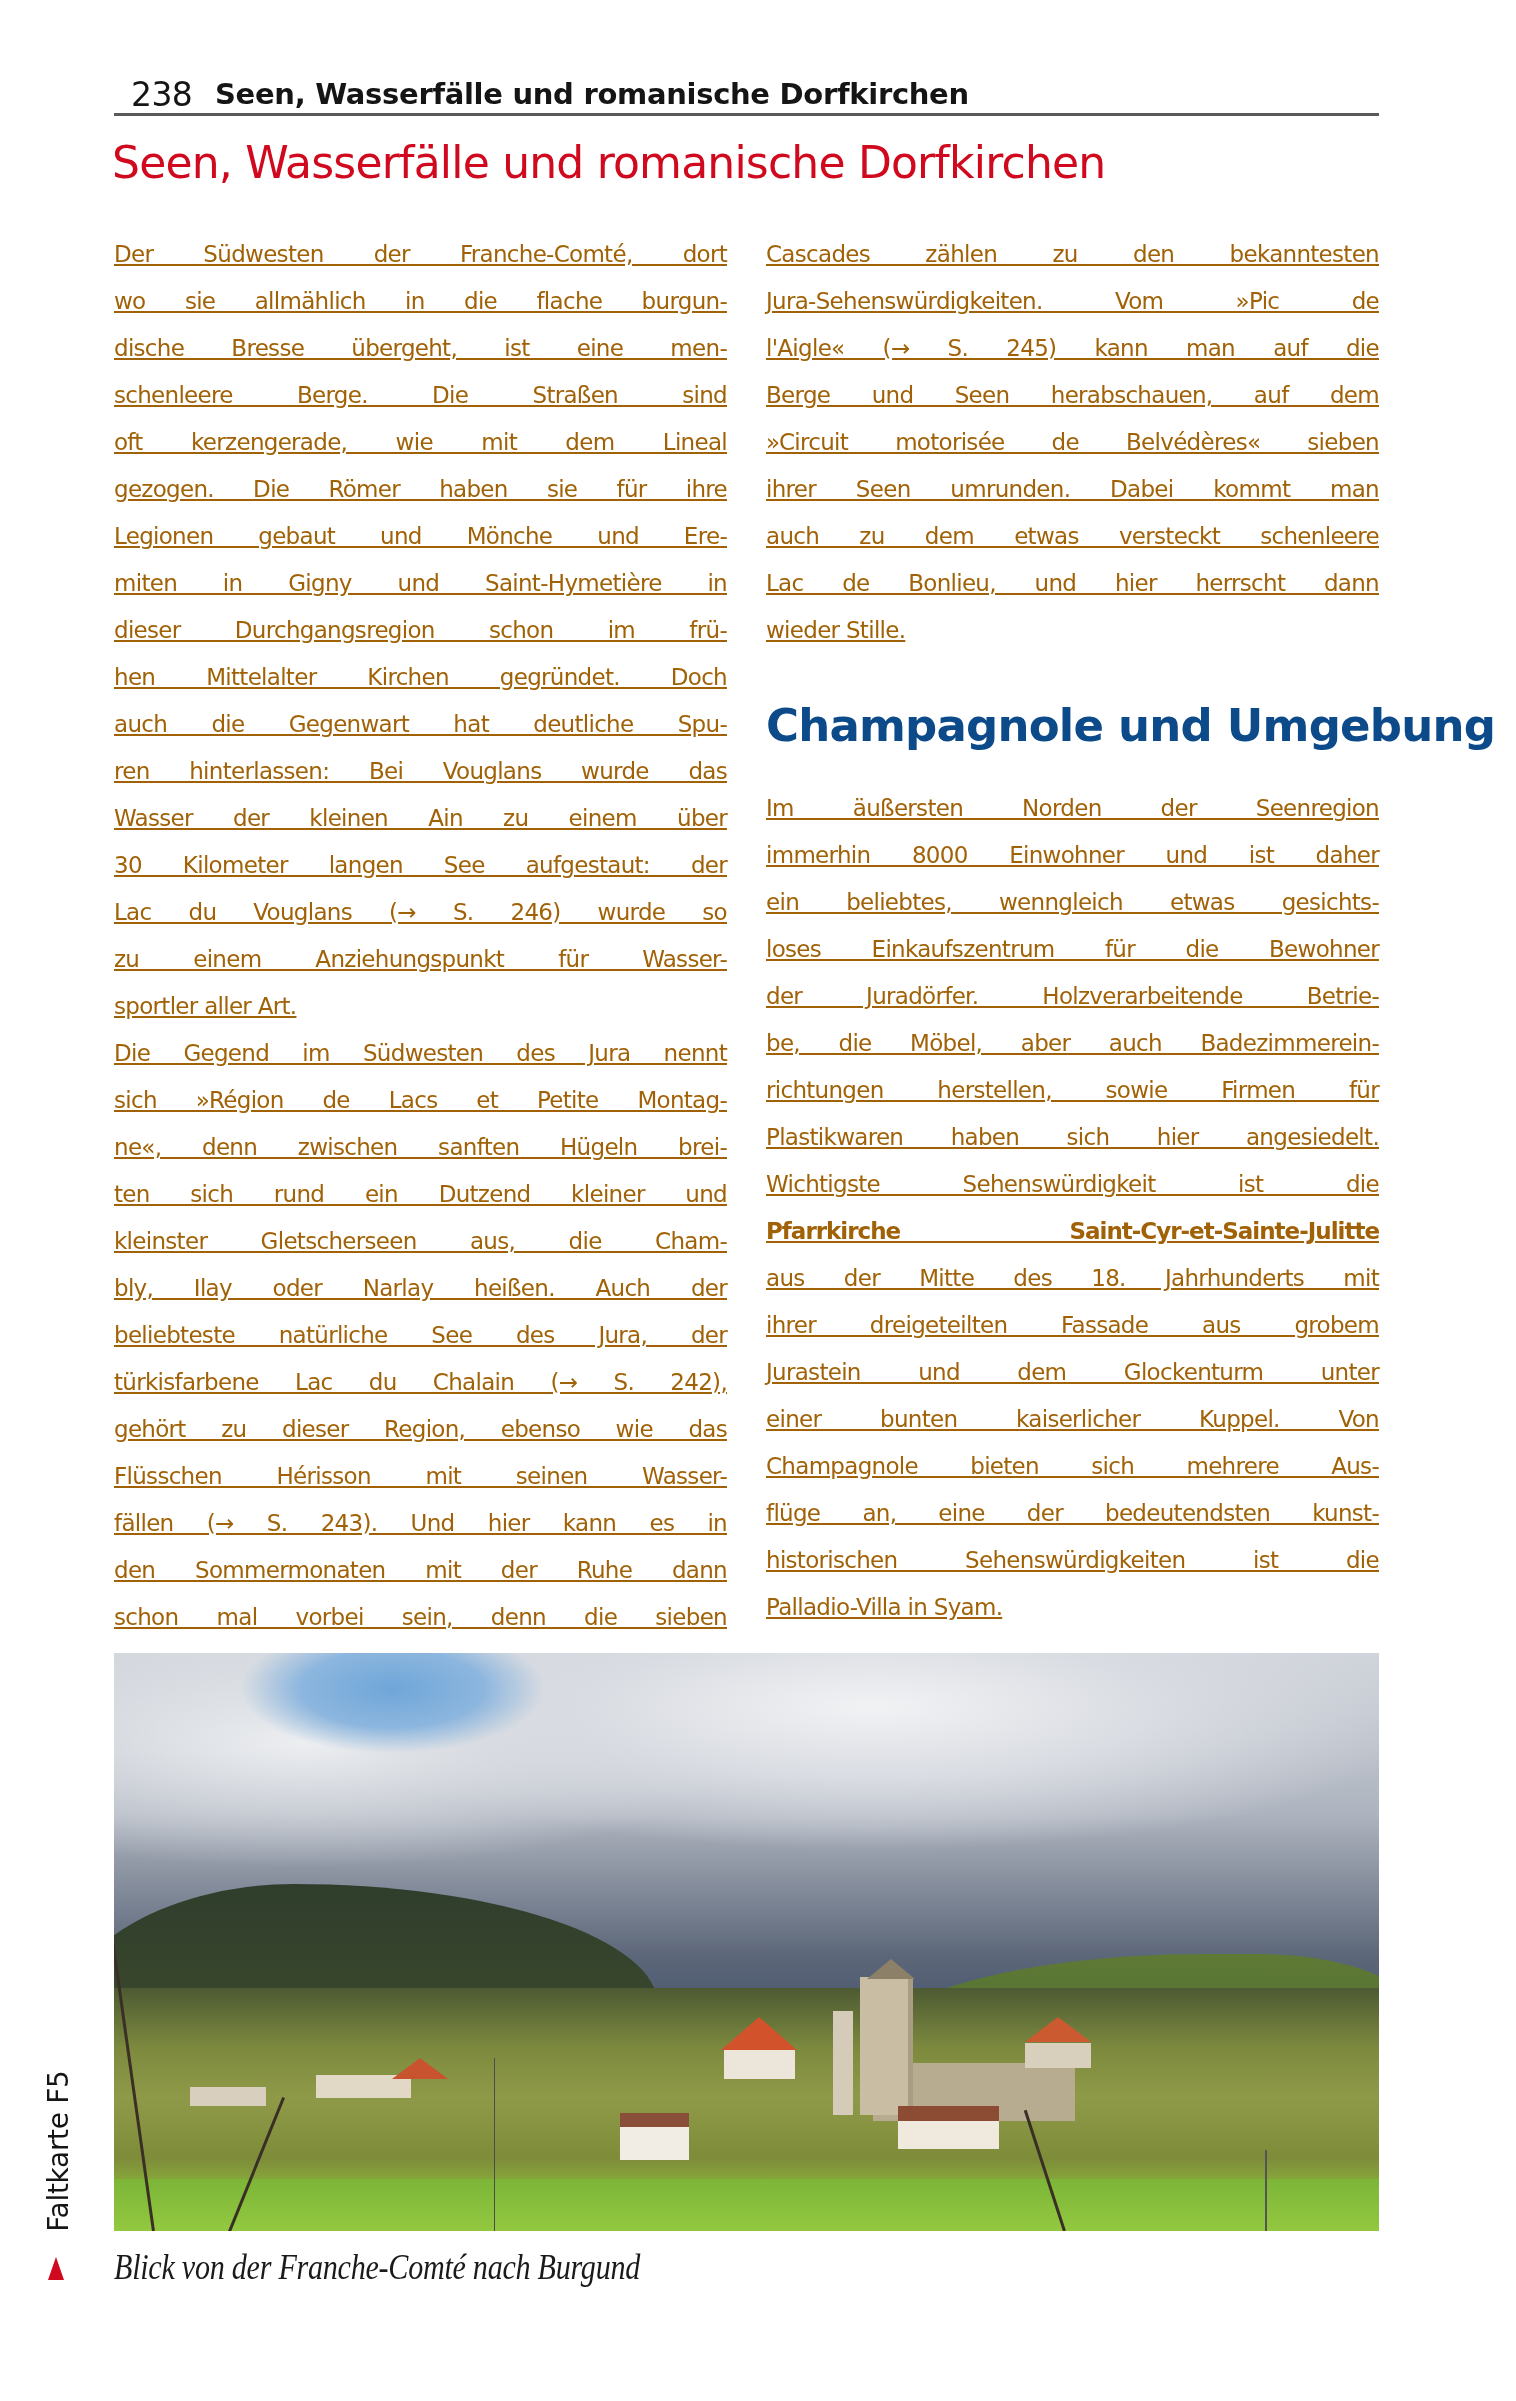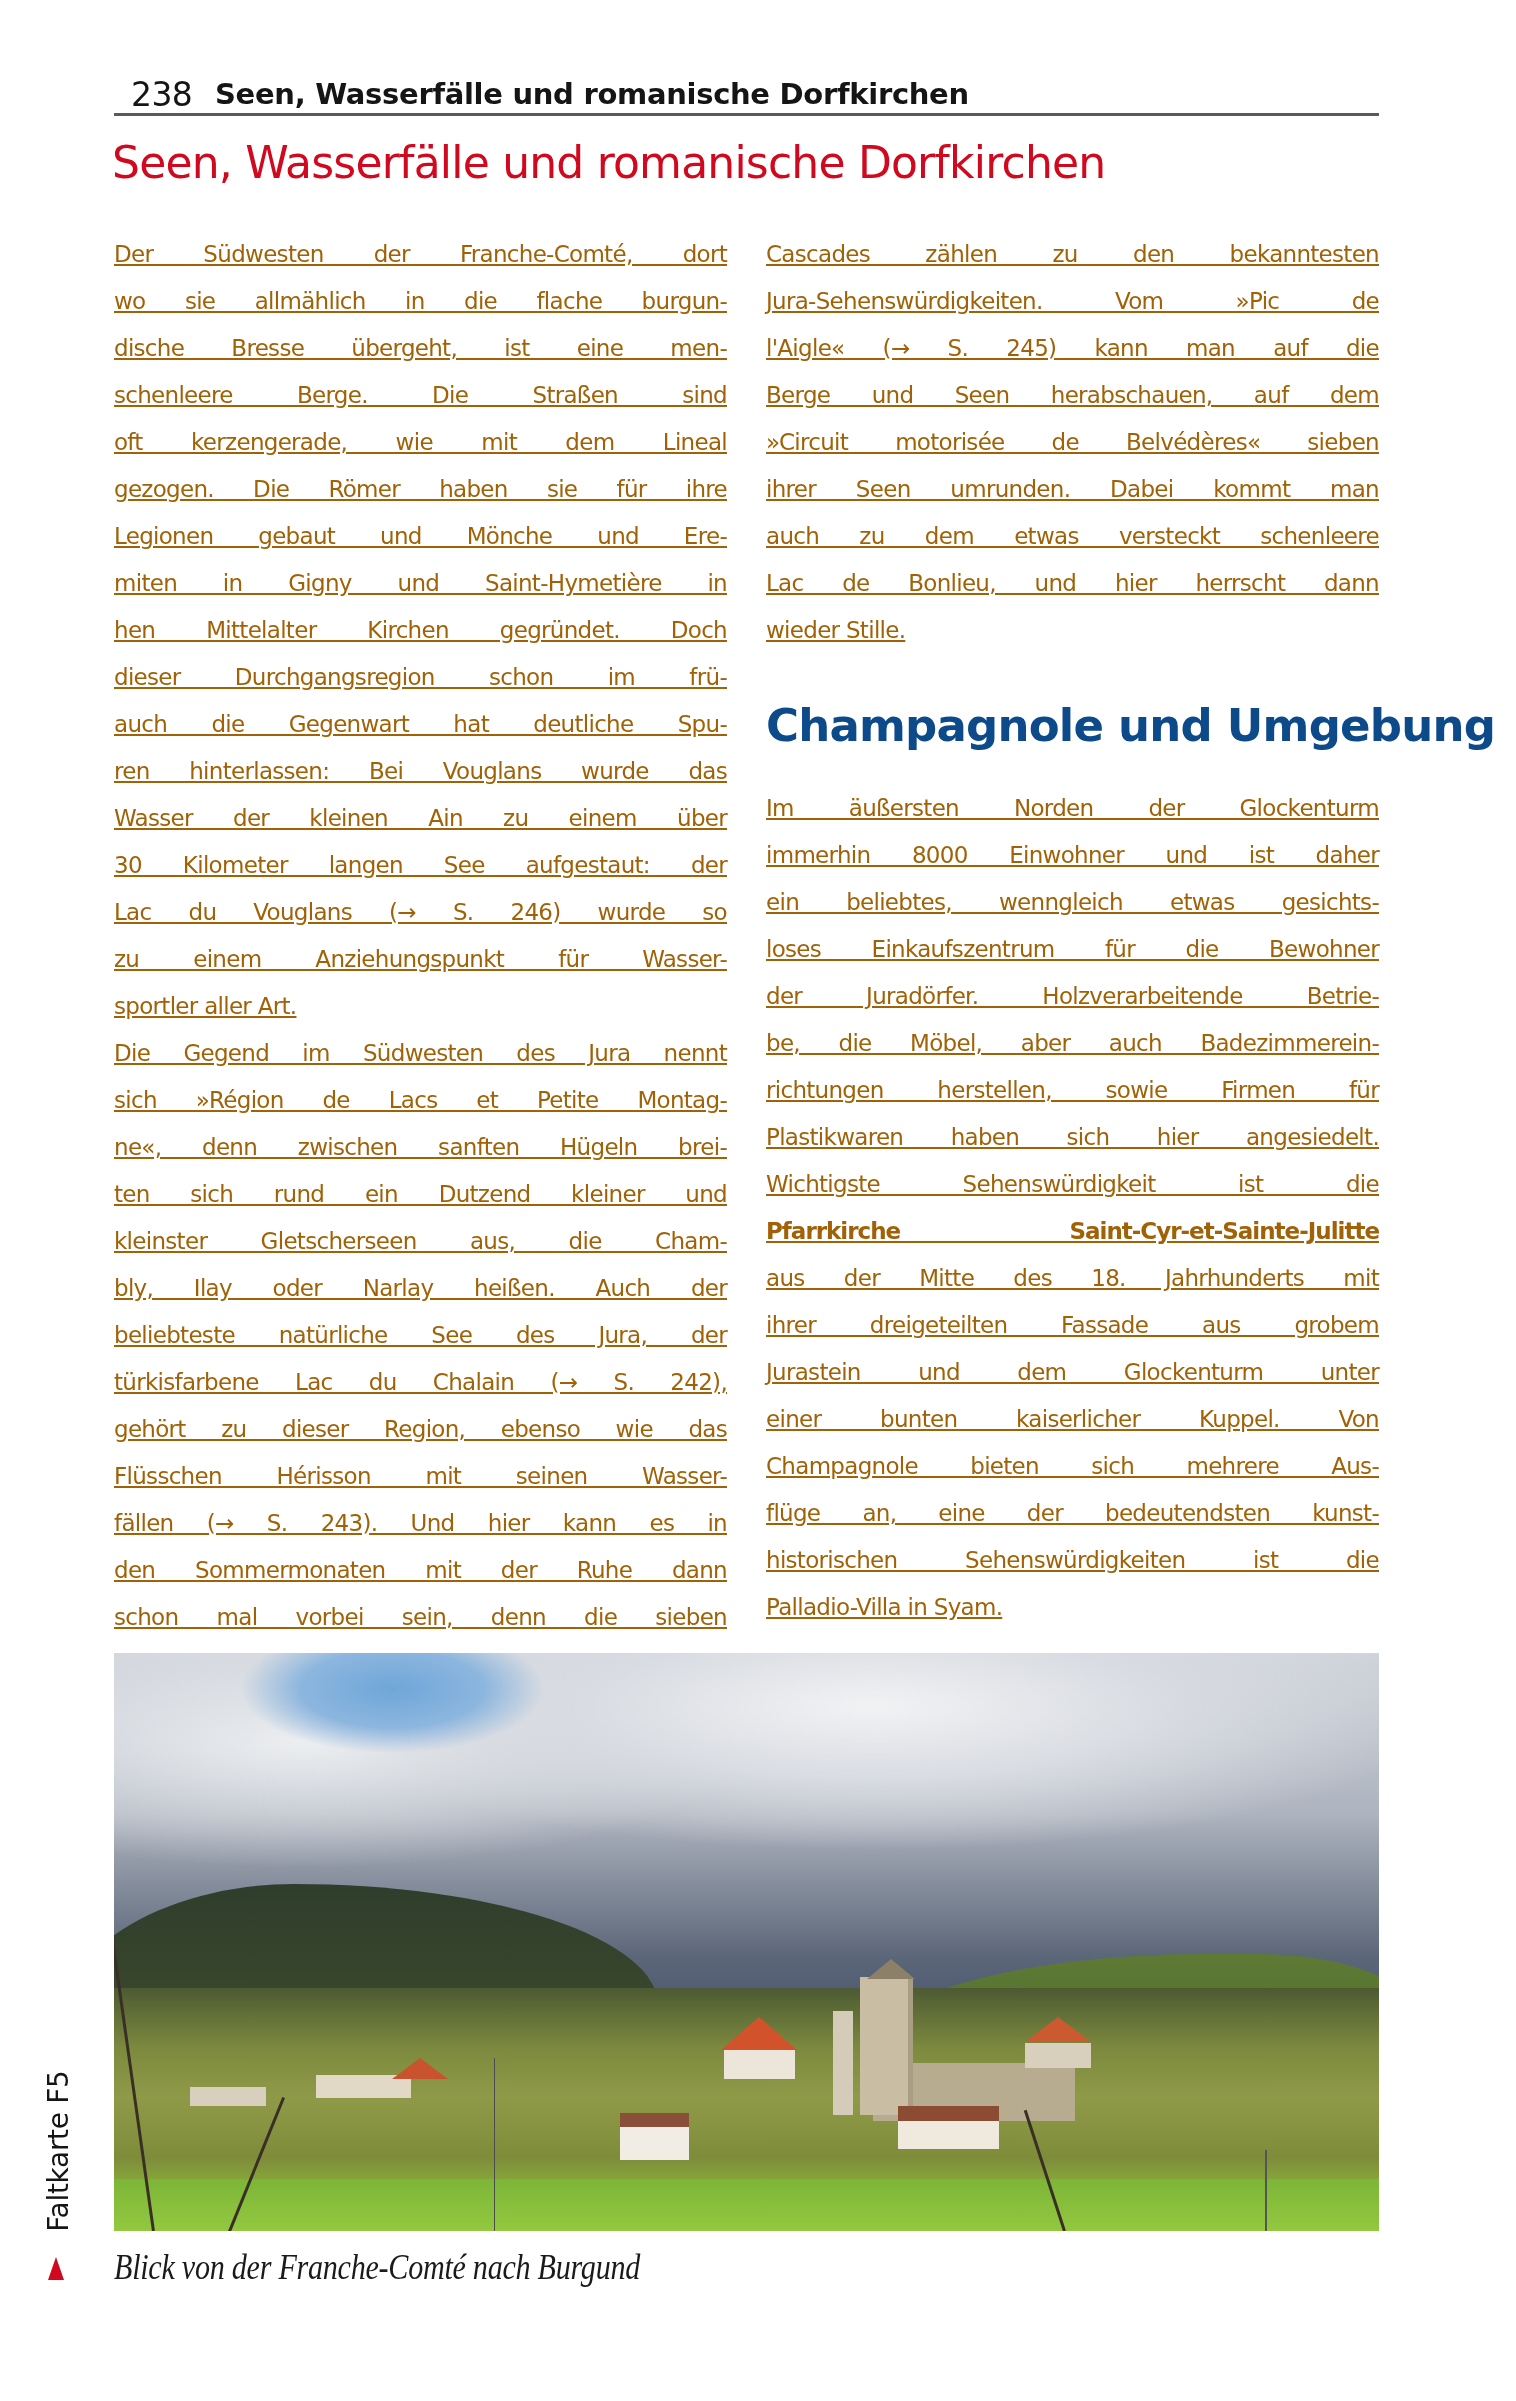--- a/index.html
+++ b/index.html
@@ -96,22 +96,22 @@
 
 <div class="column col-left">
   <span class="line">Der Südwesten der Franche-Comté, dort</span>
   <span class="line">wo sie allmählich in die flache burgun-</span>
   <span class="line">dische Bresse übergeht, ist eine men-</span>
   <span class="line">schenleere Berge. Die Straßen sind</span>
   <span class="line">oft kerzengerade, wie mit dem Lineal</span>
   <span class="line">gezogen. Die Römer haben sie für ihre</span>
   <span class="line">Legionen gebaut und Mönche und Ere-</span>
   <span class="line">miten in Gigny und Saint-Hymetière in</span>
+  <span class="line">dieser Durchgangsregion schon im frü-</span>
   <span class="line">hen Mittelalter Kirchen gegründet. Doch</span>
-  <span class="line">dieser Durchgangsregion schon im frü-</span>
   <span class="line">auch die Gegenwart hat deutliche Spu-</span>
   <span class="line">ren hinterlassen: Bei Vouglans wurde das</span>
   <span class="line">Wasser der kleinen Ain zu einem über</span>
   <span class="line">30 Kilometer langen See aufgestaut: der</span>
   <span class="line">Lac du Vouglans (→ S. 246) wurde so</span>
   <span class="line">zu einem Anziehungspunkt für Wasser-</span>
   <span class="line last">sportler aller Art.</span>
   <span class="line">Die Gegend im Südwesten des Jura nennt</span>
   <span class="line">sich »Région de Lacs et Petite Montag-</span>
   <span class="line">ne«, denn zwischen sanften Hügeln brei-</span>
@@ -133,21 +133,21 @@
   <span class="line">l'Aigle« (→ S. 245) kann man auf die</span>
   <span class="line">Berge und Seen herabschauen, auf dem</span>
   <span class="line">»Circuit motorisée de Belvédères« sieben</span>
   <span class="line">ihrer Seen umrunden. Dabei kommt man</span>
   <span class="line">auch zu dem etwas versteckt schenleere</span>
   <span class="line">Lac de Bonlieu, und hier herrscht dann</span>
   <span class="line last">wieder Stille.</span>
 
   <h2 class="section-heading">Champagnole und Umgebung</h2>
 
-  <span class="line">Im äußersten Norden der Glockenturm</span>
+  <span class="line">Im äußersten Norden der Seenregion</span>
   <span class="line">immerhin 8000 Einwohner und ist daher</span>
   <span class="line">ein beliebtes, wenngleich etwas gesichts-</span>
   <span class="line">loses Einkaufszentrum für die Bewohner</span>
   <span class="line">der Juradörfer. Holzverarbeitende Betrie-</span>
   <span class="line">be, die Möbel, aber auch Badezimmerein-</span>
   <span class="line">richtungen herstellen, sowie Firmen für</span>
   <span class="line">Plastikwaren haben sich hier angesiedelt.</span>
   <span class="line">Wichtigste Sehenswürdigkeit ist die</span>
   <span class="line bold">Pfarrkirche Saint-Cyr-et-Sainte-Julitte</span>
   <span class="line">aus der Mitte des 18. Jahrhunderts mit</span>

